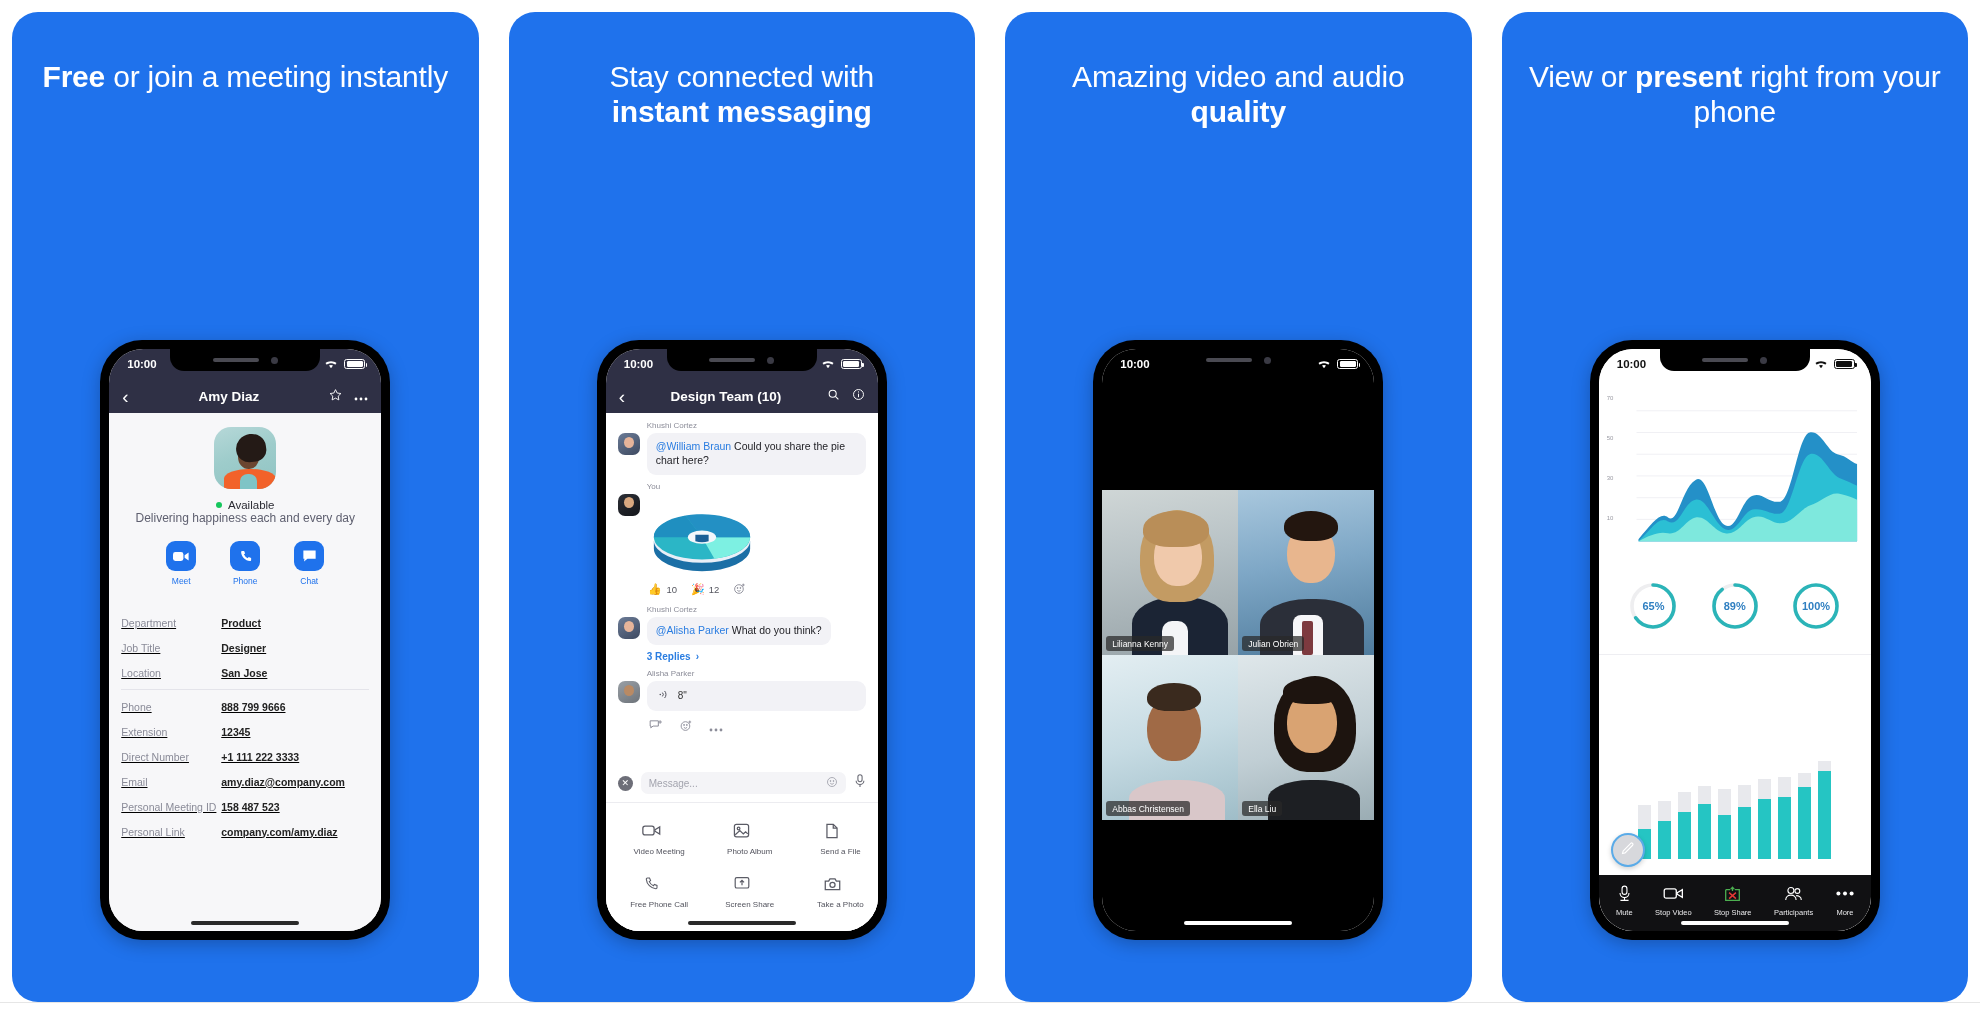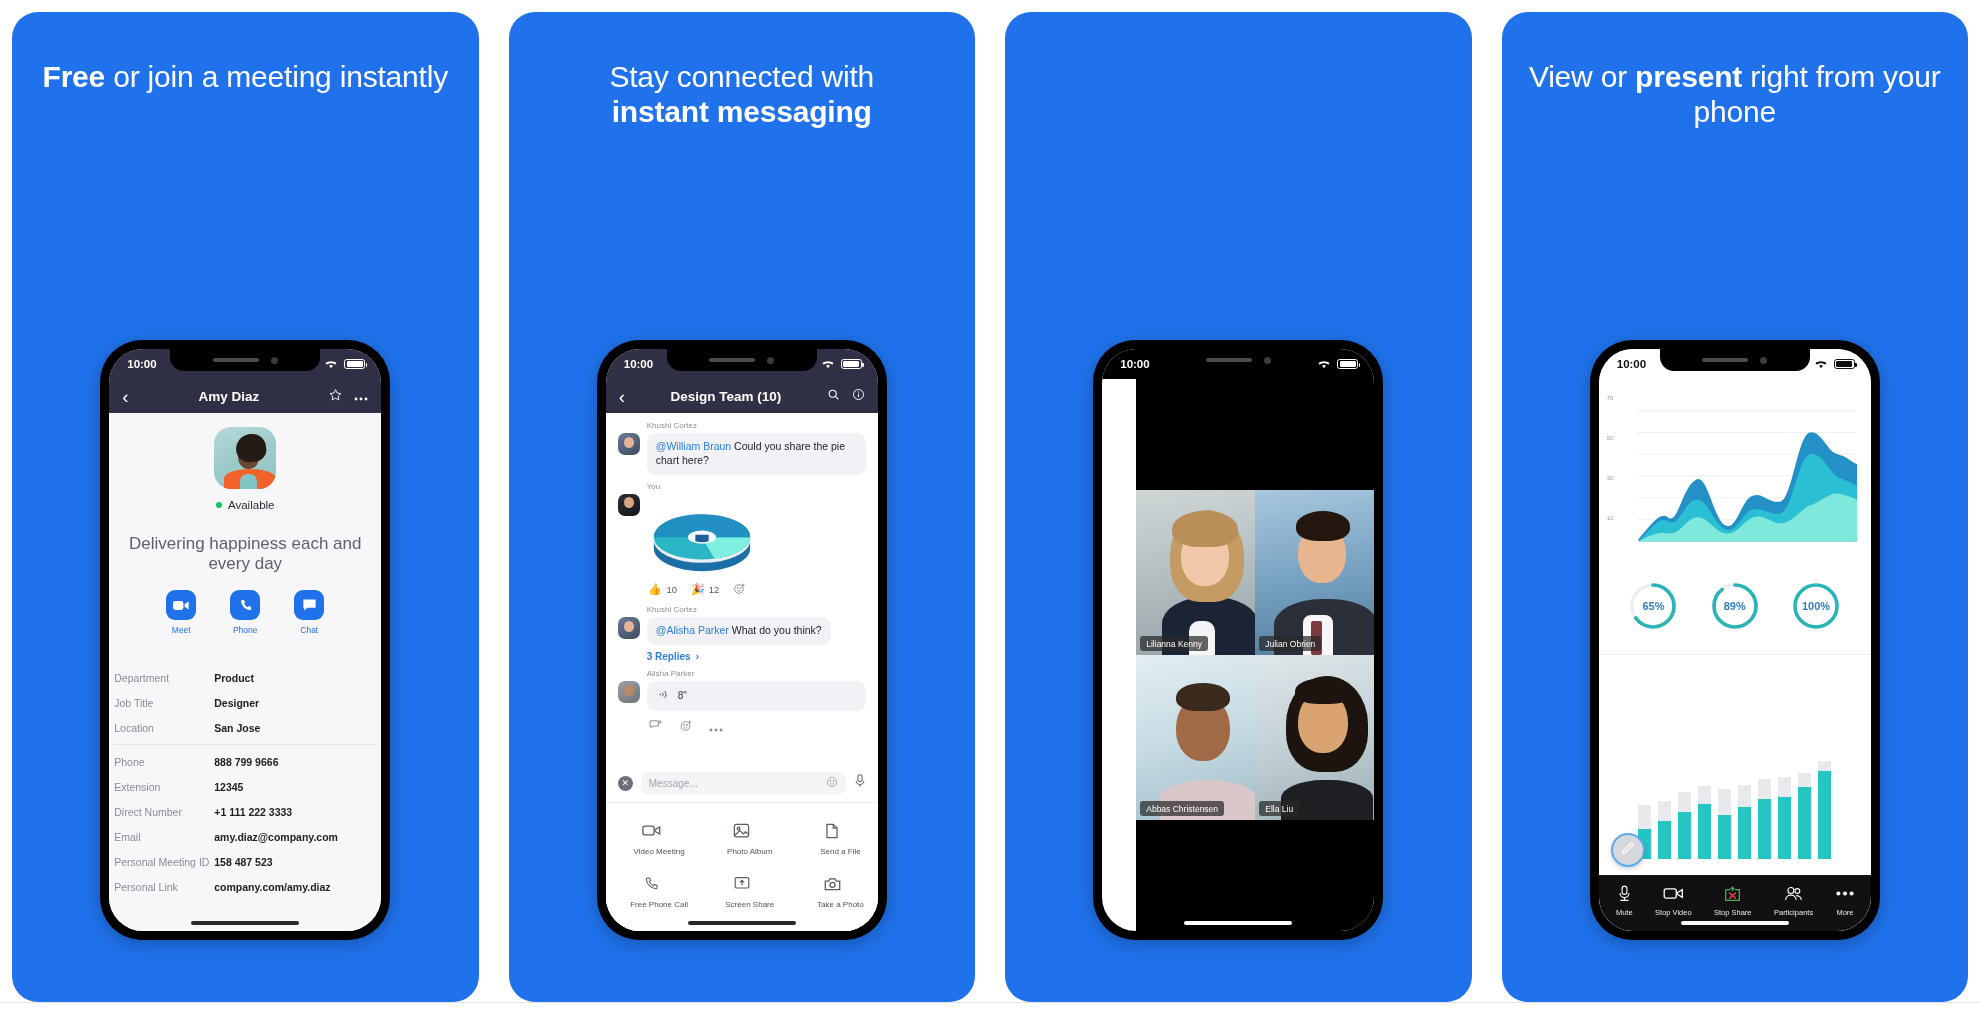--- a/index.html
+++ b/index.html
@@ -129,29 +129,29 @@
   }
   .avatar-lg .collar {
     position:absolute; bottom:0; left:26px; width:17px; height:15px;
     background:#7fc4c6; border-radius: 46% 46% 0 0;
   }
   .status-line {
     display:flex; align-items:center; justify-content:center; gap:6px;
     margin-top: 10px; font-size:11.5px; color:#2b2b33;
   }
   .dot-green { width:6px; height:6px; border-radius:50%; background:#16c65d; }
-  .tagline { text-align:center; font-size:17px; color:#5f6070; margin-top:23px; }
+  .tagline { text-align:center; font-size:12px; color:#5f6070; margin-top:0; }
   .action-row { display:flex; justify-content:center; gap:34px; margin-top:16px; }
   .action { text-align:center; }
   .action .sq {
     width:30px; height:30px; border-radius:9px; background:#1f72ec;
     display:flex; align-items:center; justify-content:center; margin:0 auto;
   }
   .action .lbl { font-size:8.5px; color:#1f72ec; margin-top:5px; }
-  .details { margin-top: 30px; padding: 0 5px; }
+  .details { margin-top: 24px; padding: 0 12px; text-decoration: underline; }
   .det-row {
     display:flex; font-size:10.5px; padding: 6.5px 0;
   }
   .det-row .k { width: 100px; color:#8a8b98; flex:0 0 100px; }
   .det-row .v { color:#222; font-weight:600; }
   .det-sep { height:1px; background:#e4e4ea; margin: 4px 0; }
   .phone1 .homebar { background:#2a2a2a; }
 
   
   .chat-body { flex:1; background:#fff; overflow:hidden; position:relative; display:flex; flex-direction:column; }
@@ -200,21 +200,21 @@
     row-gap: 2px;
     padding: 10px 0 14px;
     background:#fff;
   }
   .ga { text-align:center; padding: 8px 0; }
   .ga .ic { height:19px; display:flex; align-items:center; justify-content:center; color:#5b5c66; }
   .ga .lbl { font-size:8px; color:#52535d; margin-top:7px;margin-left:16px; }
   .phone2 .homebar { background:#2a2a2a; }
 
   
-  .vid-body { flex:1; background:#000; position:relative; display:flex; flex-direction:column; justify-content:center;margin-left:34px; }
+  .vid-body { flex:1; background:#000; position:relative; display:flex; flex-direction:column; justify-content:center; }
   .vgrid { display:grid; grid-template-columns:1fr 1fr; width:100%; height:330px; }
   .tile { position:relative; overflow:hidden; }
   .tile .name {
     position:absolute; left:4px; bottom:4px;
     background:rgba(40,40,40,.72); color:#fff;
     font-size:8.5px; padding:2.5px 6px; border-radius:3px; white-space:nowrap;
   }
   .tile.active { outline:2px solid #5bc94b; outline-offset:-2px; }
   .p-bg1 { position:absolute; inset:0; background: linear-gradient(170deg,#cfd6d6 0%,#b9c3c6 40%,#97a3a8 100%); }
   .p-bg2 { position:absolute; inset:0; background: linear-gradient(170deg,#a8c7dd 0%,#7ea7c6 45%,#4f7b9c 100%); }
@@ -630,20 +630,24 @@
               <div class="lbl">Take a Photo</div>
             </div>
           </div>
         </div>
         <div class="homebar"></div>
       </div>
     </div>
   </div>
 
   <div class="panel">
+    <div class="headline">
+      <span>Amazing video and audio </span><br>
+      <b>quality</b>
+    </div>
 
     <div class="phone phone3">
       <div class="screen">
         <div class="notch">
           <span class="speaker"></span>
           <span class="cam"></span>
         </div>
         <div class="statusbar">
           <span>10:00</span>
           <span class="right">

